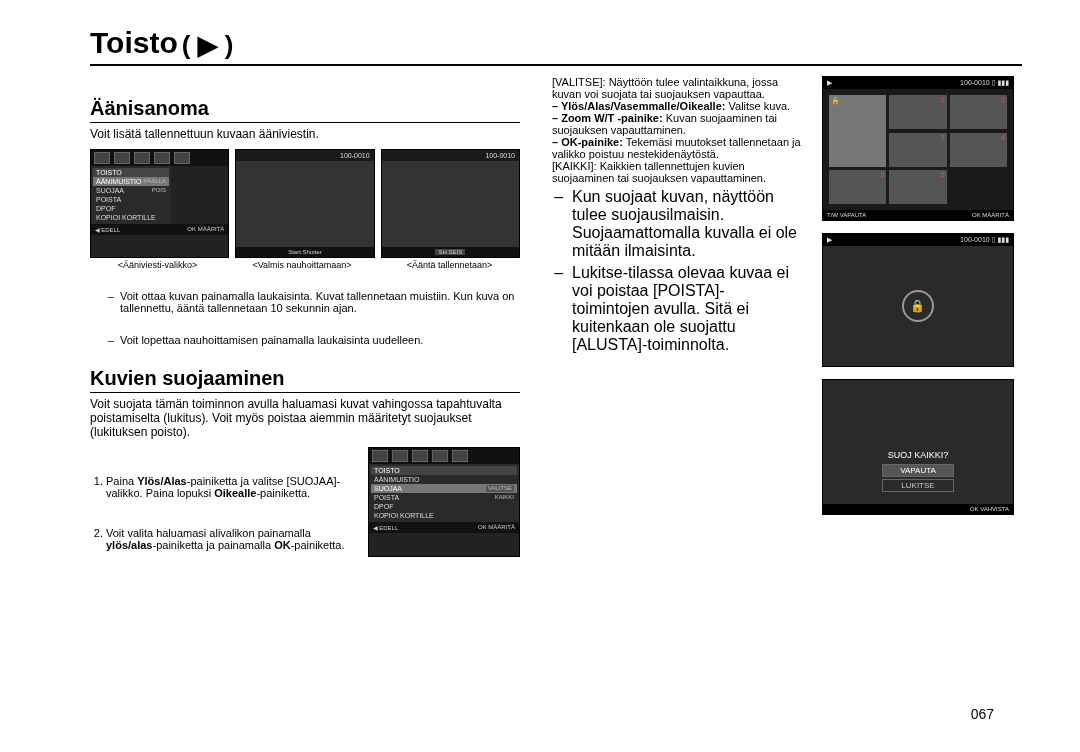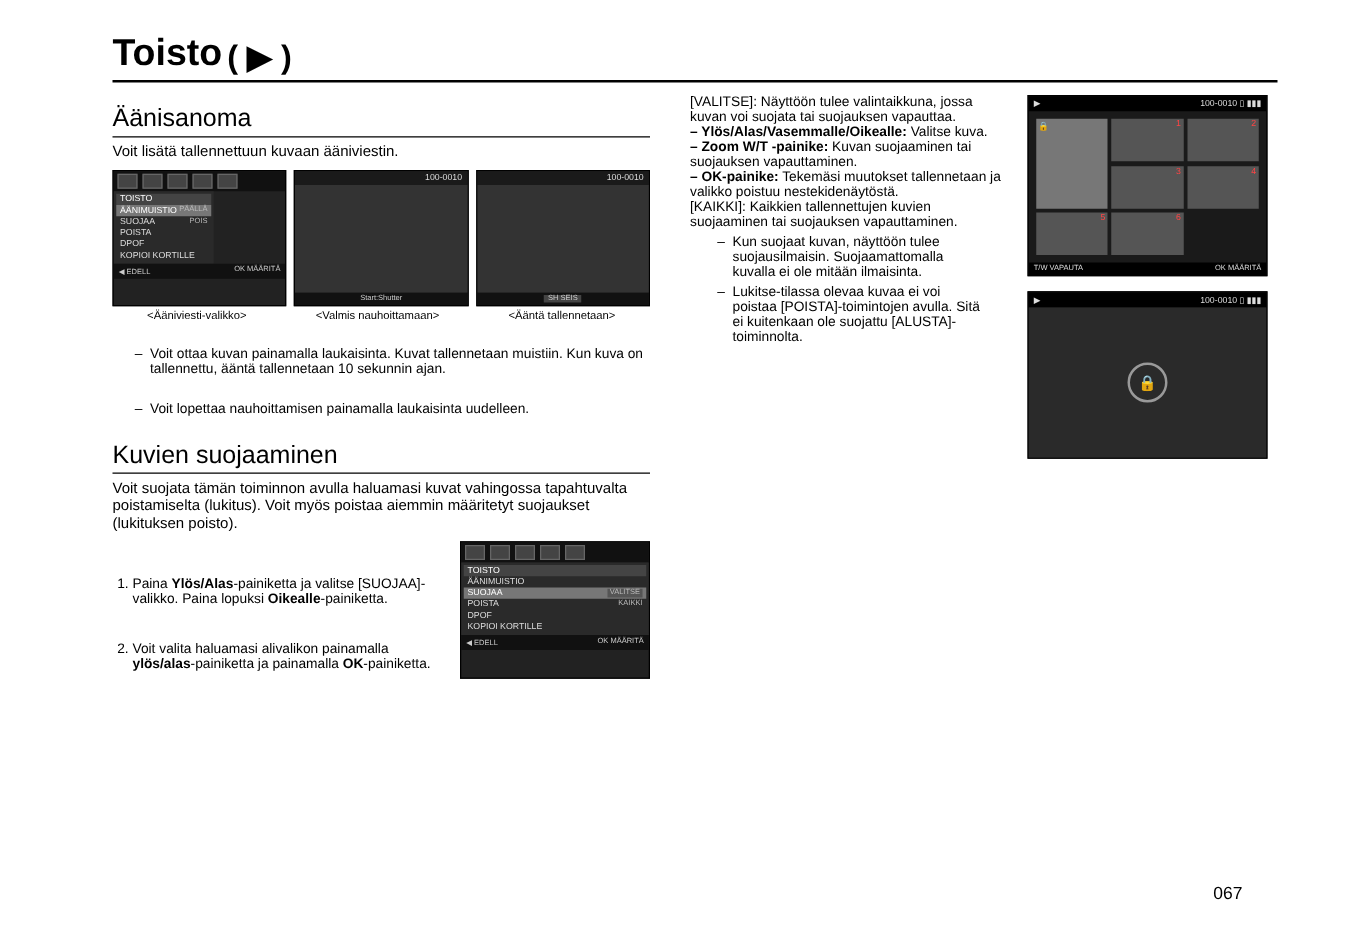--- a/index.html
+++ b/index.html
@@ -35,23 +35,23 @@
   .columns {
     display: flex;
     gap: 32px;
   }
   .col-left { width: 430px; }
   .col-right { flex: 1; display: flex; gap: 18px; }
   .col-right-text { flex: 1; }
   .col-right-thumbs { width: 200px; }
   h2 {
     font-size: 20px;
-    font-weight: normal;
+    font-weight: bold;
     border-bottom: 1px solid #000;
-    margin: 8px 0 4px 0;
+    margin: 21px 0 4px 0;
     padding-bottom: 2px;
   }
   .intro { margin: 4px 0 8px 0; }
   .three-screens { display: flex; gap: 6px; }
   .screen {
     width: 140px;
     border: 1px solid #000;
     background: #222;
     color: #ddd;
     font-size: 7px;
@@ -81,21 +81,21 @@
   .caption-row { display: flex; justify-content: space-around; font-size: 9px; margin: 2px 0 6px 0; }
   .notes { padding-left: 30px; font-size: 11px; }
   .notes li { margin: 20px 0; list-style: "–  "; }
   .protect-body { display: flex; gap: 8px; }
   .protect-text { flex: 1; font-size: 11px; }
   .protect-text ol { padding-left: 16px; margin: 4px 0; }
   .protect-text li { margin-bottom: 6px; margin-top: 28px; }
   .protect-screen { width: 150px; }
   .defs { font-size: 11px; }
   .label { font-weight: bold; }
-  .bul-list { padding-left: 18px; margin: 4px 16px; font-size: 11px; }
+  .bul-list { padding-left: 18px; margin: 4px 2px; font-size: 16px; }
   .bul-list li { list-style: "–  "; margin: 4px 0; }
   .thumb-screen {
     width: 190px;
     border: 1px solid #000;
     margin-bottom: 12px;
     background: #1a1a1a;
     color: #ddd;
     font-size: 7px;
   }
   .thumb-grid {
@@ -302,18 +302,29 @@
         <div class="thumb-screen">
           <div class="top-bar">
               <span>▶</span>
               <span>100-0010  ▯ ▮▮▮</span>
             </div>
           <div class="lock-area">
             <div class="lock-circle">🔒</div>
           </div>
         </div>
 
+        <div class="thumb-screen">
+          <div style="height:60px;background:#2a2a2a;"></div>
+          <div class="dialog-area">
+            <div class="dialog-title">SUOJ KAIKKI?</div>
+            <div class="dialog-opt sel">VAPAUTA</div>
+            <div class="dialog-opt">LUKITSE</div>
+          </div>
+          <div class="bottom-bar" style="justify-content:flex-end;">
+            <span>OK  VAHVISTA</span>
+          </div>
+        </div>
       </div>
     </div>
   </div>
 
   <div class="page-num">067</div>
 </div>
 
 </body></html>

